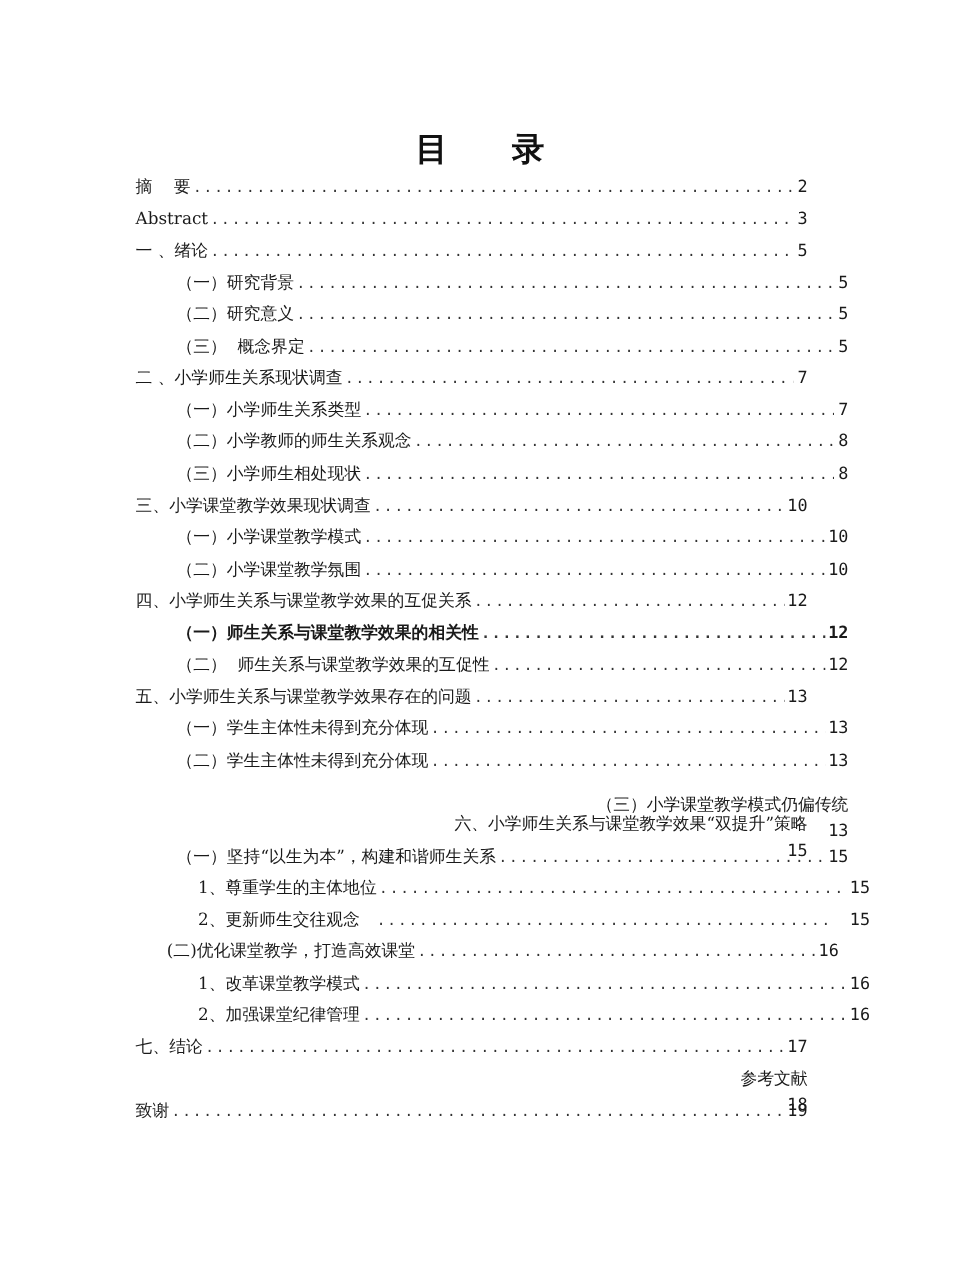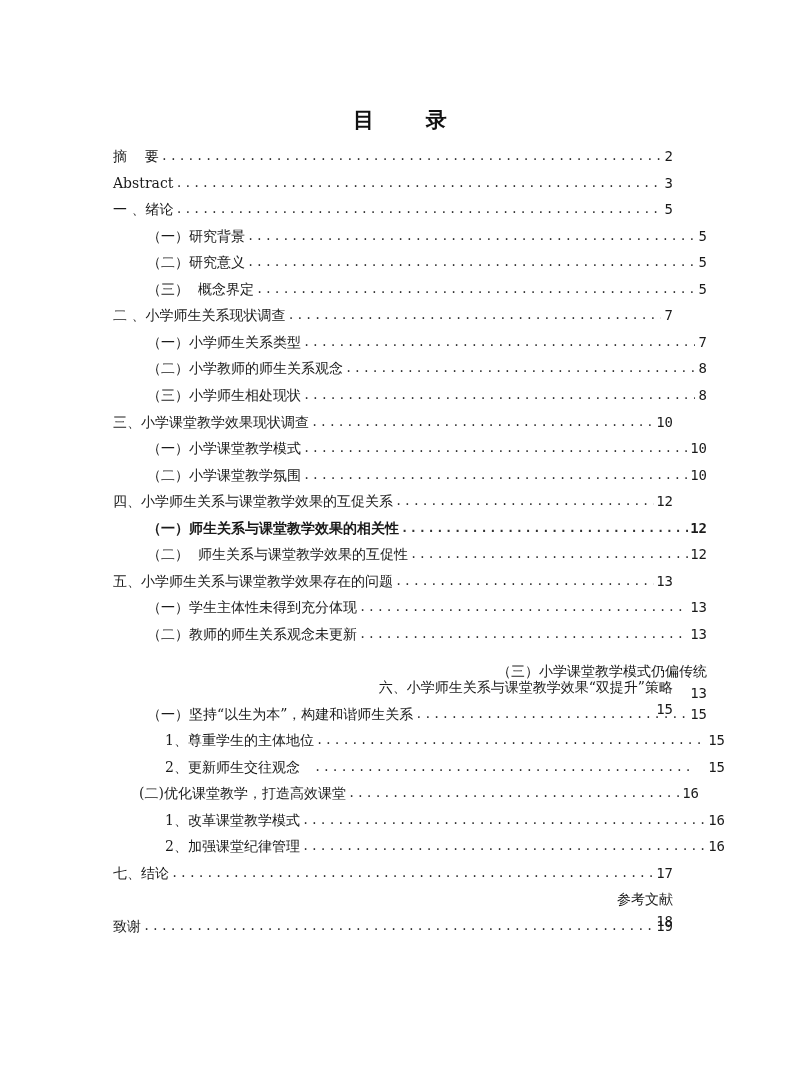--- a/index.html
+++ b/index.html
@@ -1,19 +1,19 @@
 <!DOCTYPE html>
 <html><head>
 <meta charset="utf-8">
 <style>
   html, body { margin: 0; padding: 0; background: #ffffff; }
   body { width: 800px; height: 1067px; position: relative; overflow: hidden;
          font-family: "DejaVu Serif", "Liberation Serif", serif; color: #1a1a1a; }
   .title { position: absolute; top: 106px; left: 0; width: 800px; text-align: center;
-           font-family: "DejaVu Sans", sans-serif; font-size: 21px; font-weight: bold;
+           font-family: "DejaVu Sans", sans-serif; font-size: 27px; font-weight: bold;
            letter-spacing: 22px; text-indent: 22px; color: #111; }
   .toc { position: absolute; top: 145px; left: 113px; width: 560px; }
   .row { position: absolute; left: 0; width: 560px; height: 22px; display: flex;
          align-items: flex-end; font-size: 14px; line-height: 22px; }
   .row .label { white-space: pre; flex: 0 0 auto; }
   .row .dots { flex: 1 1 auto; overflow: hidden; white-space: nowrap;
                font-family: "DejaVu Sans Mono", monospace; font-size: 12px;
                letter-spacing: 1.6px; color: #333; margin: 0 2px; }
   .row .page { flex: 0 0 auto; text-align: right; min-width: 10px;
                font-family: "DejaVu Sans Mono", monospace; font-size: 14px; }
@@ -112,21 +112,21 @@
       <span class="label">五、小学师生关系与课堂教学效果存在的问题</span>
       <span class="dots">........................................................................................................................................................................................................</span>
       <span class="page">13</span>
     </div>
     <div class="row lvl2" style="top: 451.35px;">
       <span class="label">（一）学生主体性未得到充分体现</span>
       <span class="dots">........................................................................................................................................................................................................</span>
       <span class="page">13</span>
     </div>
     <div class="row lvl2" style="top: 477.9px;">
-      <span class="label">（二）教师的师生关系观念未更新</span>
+      <span class="label">（二）学生主体性未得到充分体现</span>
       <span class="dots">........................................................................................................................................................................................................</span>
       <span class="page">13</span>
     </div>
     <div class="row lvl2" style="top: 515px; flex-direction: column;">
       <span class="label">（三）小学课堂教学模式仍偏传统</span>
       <span class="dots">........................................................................................................................................................................................................</span>
       <span class="page">13</span>
     </div>
     <div class="row lvl1" style="top: 531px; flex-direction: column;">
       <span class="label">六、小学师生关系与课堂教学效果“双提升”策略</span>

